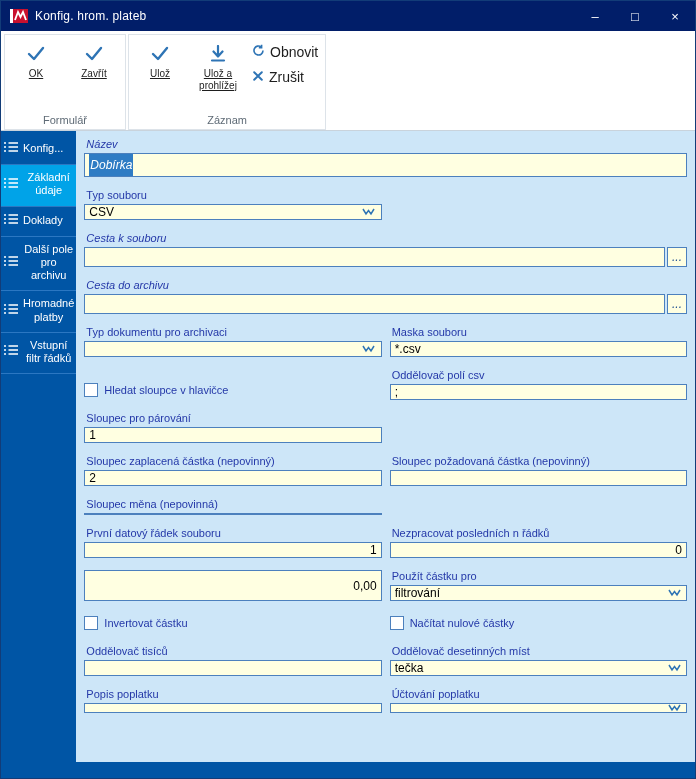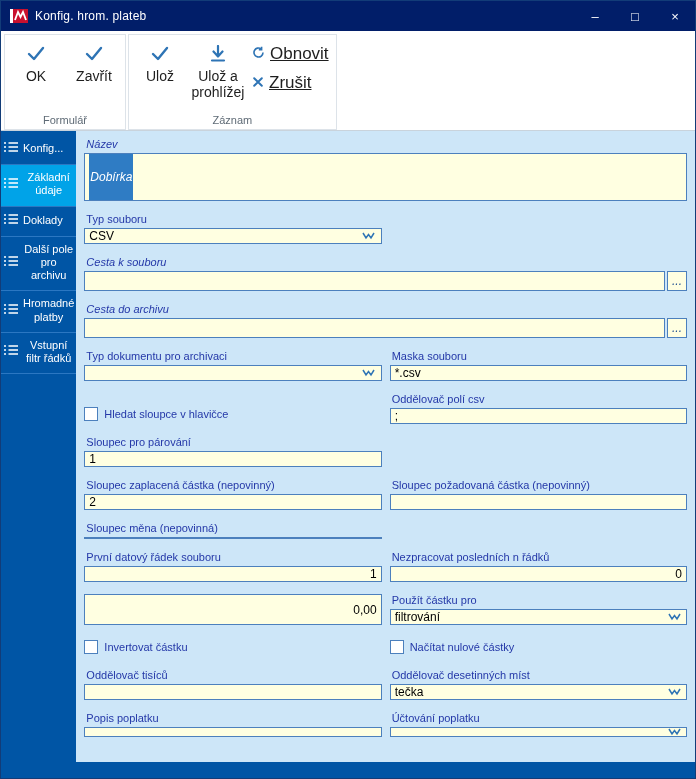--- a/index.html
+++ b/index.html
@@ -11,42 +11,42 @@
   .app-icon { width:18px; height:14px; margin:0 7px 0 9px; display:flex; }
   .title { font-size:12px; letter-spacing:.2px; }
   .win-controls { margin-left:auto; display:flex; height:100%; }
   .win-btn { width:40px; display:flex; align-items:center; justify-content:center; font-size:13px; color:#fff; cursor:default; }
 
   
   .ribbon { flex:0 0 100px; background:#fff; border-bottom:1px solid #c9d3dc; display:flex; padding:3px 0 0 3px; gap:2px; }
   .rgroup { border:1px solid #dde3e9; display:flex; flex-direction:column; background:#fff; }
   .rgroup-buttons { flex:1; display:flex; padding:2px 3px; gap:2px; }
   .rgroup-label { text-align:center; font-size:11px; color:#5f6b76; padding:1px 10px 3px; }
-  .big-btn { width:56px; display:flex; flex-direction:column; align-items:center; padding-top:5px; gap:2px; font-size:14px; color:#1e1e1e; text-align:center; line-height:1.15; cursor:default; }
+  .big-btn { width:56px; display:flex; flex-direction:column; align-items:center; padding-top:5px; gap:2px; font-size:10px; color:#1e1e1e; text-align:center; line-height:1.15; cursor:default;text-decoration:underline; }
   .ricon { height:24px; display:flex; align-items:center; }
   .small-btns { display:flex; flex-direction:column; padding:7px 4px 0 4px; gap:9px; }
-  .small-btn { display:flex; align-items:center; gap:5px; font-size:17px; color:#1e1e1e; cursor:default;text-decoration:underline; }
+  .small-btn { display:flex; align-items:center; gap:5px; font-size:14px; color:#1e1e1e; cursor:default; }
 
   
   .main { flex:1; display:flex; min-height:0; }
   .sidebar { flex:0 0 68px; background:#0055A5; display:flex; flex-direction:column; padding-top:4px; }
   .stab { color:#fff; font-size:11px; text-align:center; padding:6px 2px 8px; border-bottom:1px solid #2b77c2; display:flex; flex-direction:row; align-items:center; gap:4px; line-height:1.2; cursor:default; }
   .stab.selected { background:#00A3E8; }
 
   .content { flex:1; background:#CDE6F8; padding:7px 8px; display:grid; grid-template-columns:1fr 1fr; column-gap:8px; row-gap:12px; align-content:start; }
   .cell { display:flex; flex-direction:column; gap:3px; min-width:0; }
   .c1 { grid-column:1; }
   .c2 { grid-column:2; }
   .span2 { grid-column:1 / span 2;font-style:italic; }
   .flabel { color:#2438A8; font-size:11px; padding-left:2px; }
   .fieldrow { display:flex; gap:2px; }
   .field { background:#FFFFE1; border:1px solid #4C80BD; height:20px; display:flex; align-items:center; padding:0 4px; font-size:12px; color:#000; flex:1; min-width:0; }
   .field .fval { flex:1; overflow:hidden; white-space:nowrap; }
   .field.rightal .fval { text-align:right; }
-  .sel { background:#2F7CC4; color:#fff; padding:16px 1px; }
+  .sel { background:#2F7CC4; color:#fff; padding:4px 1px; }
   .dd { width:16px; flex:0 0 16px; display:flex; align-items:center; justify-content:center; }
   .browse-btn { flex:0 0 20px; width:20px; background:#FFFFE1; border:1px solid #4C80BD; display:flex; align-items:center; justify-content:center; font-size:12px; color:#1d4f91; line-height:1; cursor:default; }
   .checkcell { justify-content:flex-end; }
   .checkbox-row { display:flex; align-items:center; gap:6px; height:20px; }
   .checkbox { width:14px; height:14px; flex:0 0 14px; background:#fff; border:1px solid #4C80BD; }
   .cblabel { padding-left:0; }
 
   .footer { flex:0 0 16px; background:#0055A5; }
 </style>
 </head>

